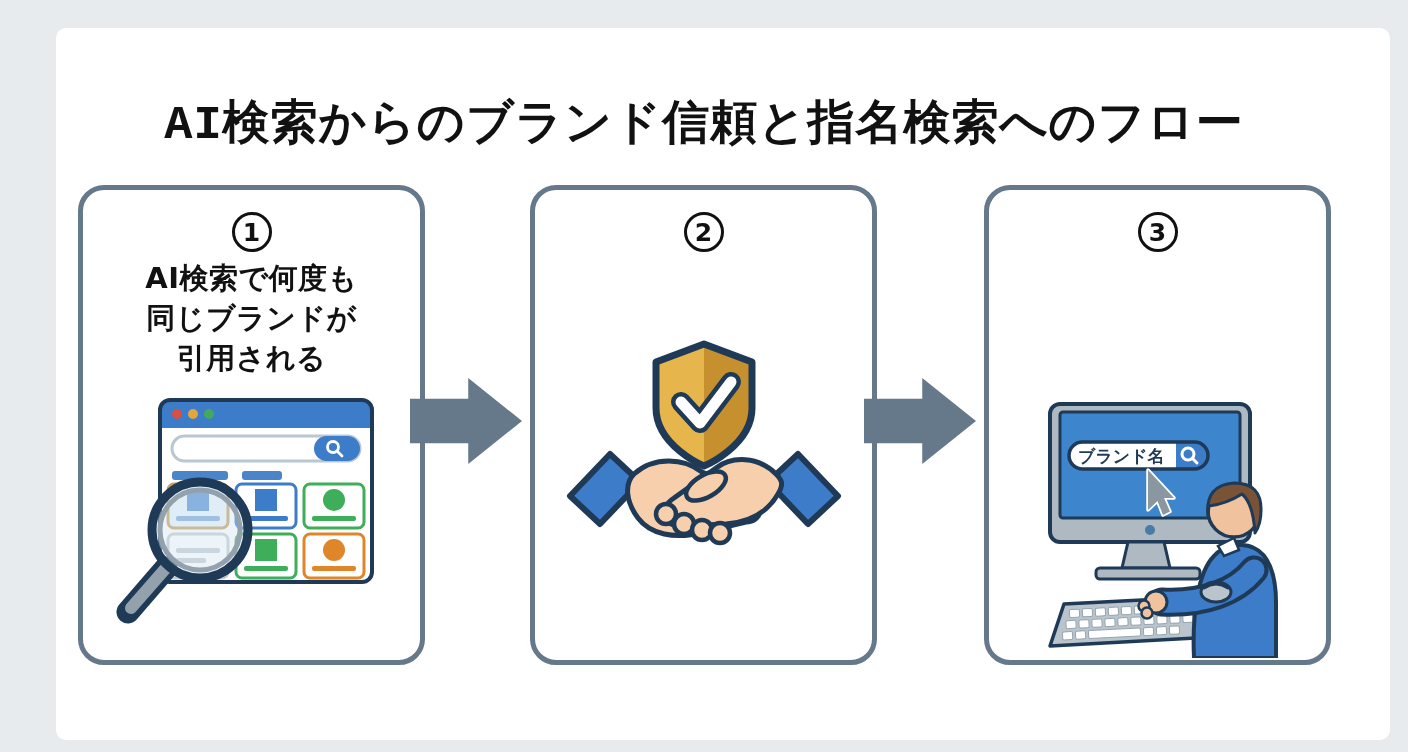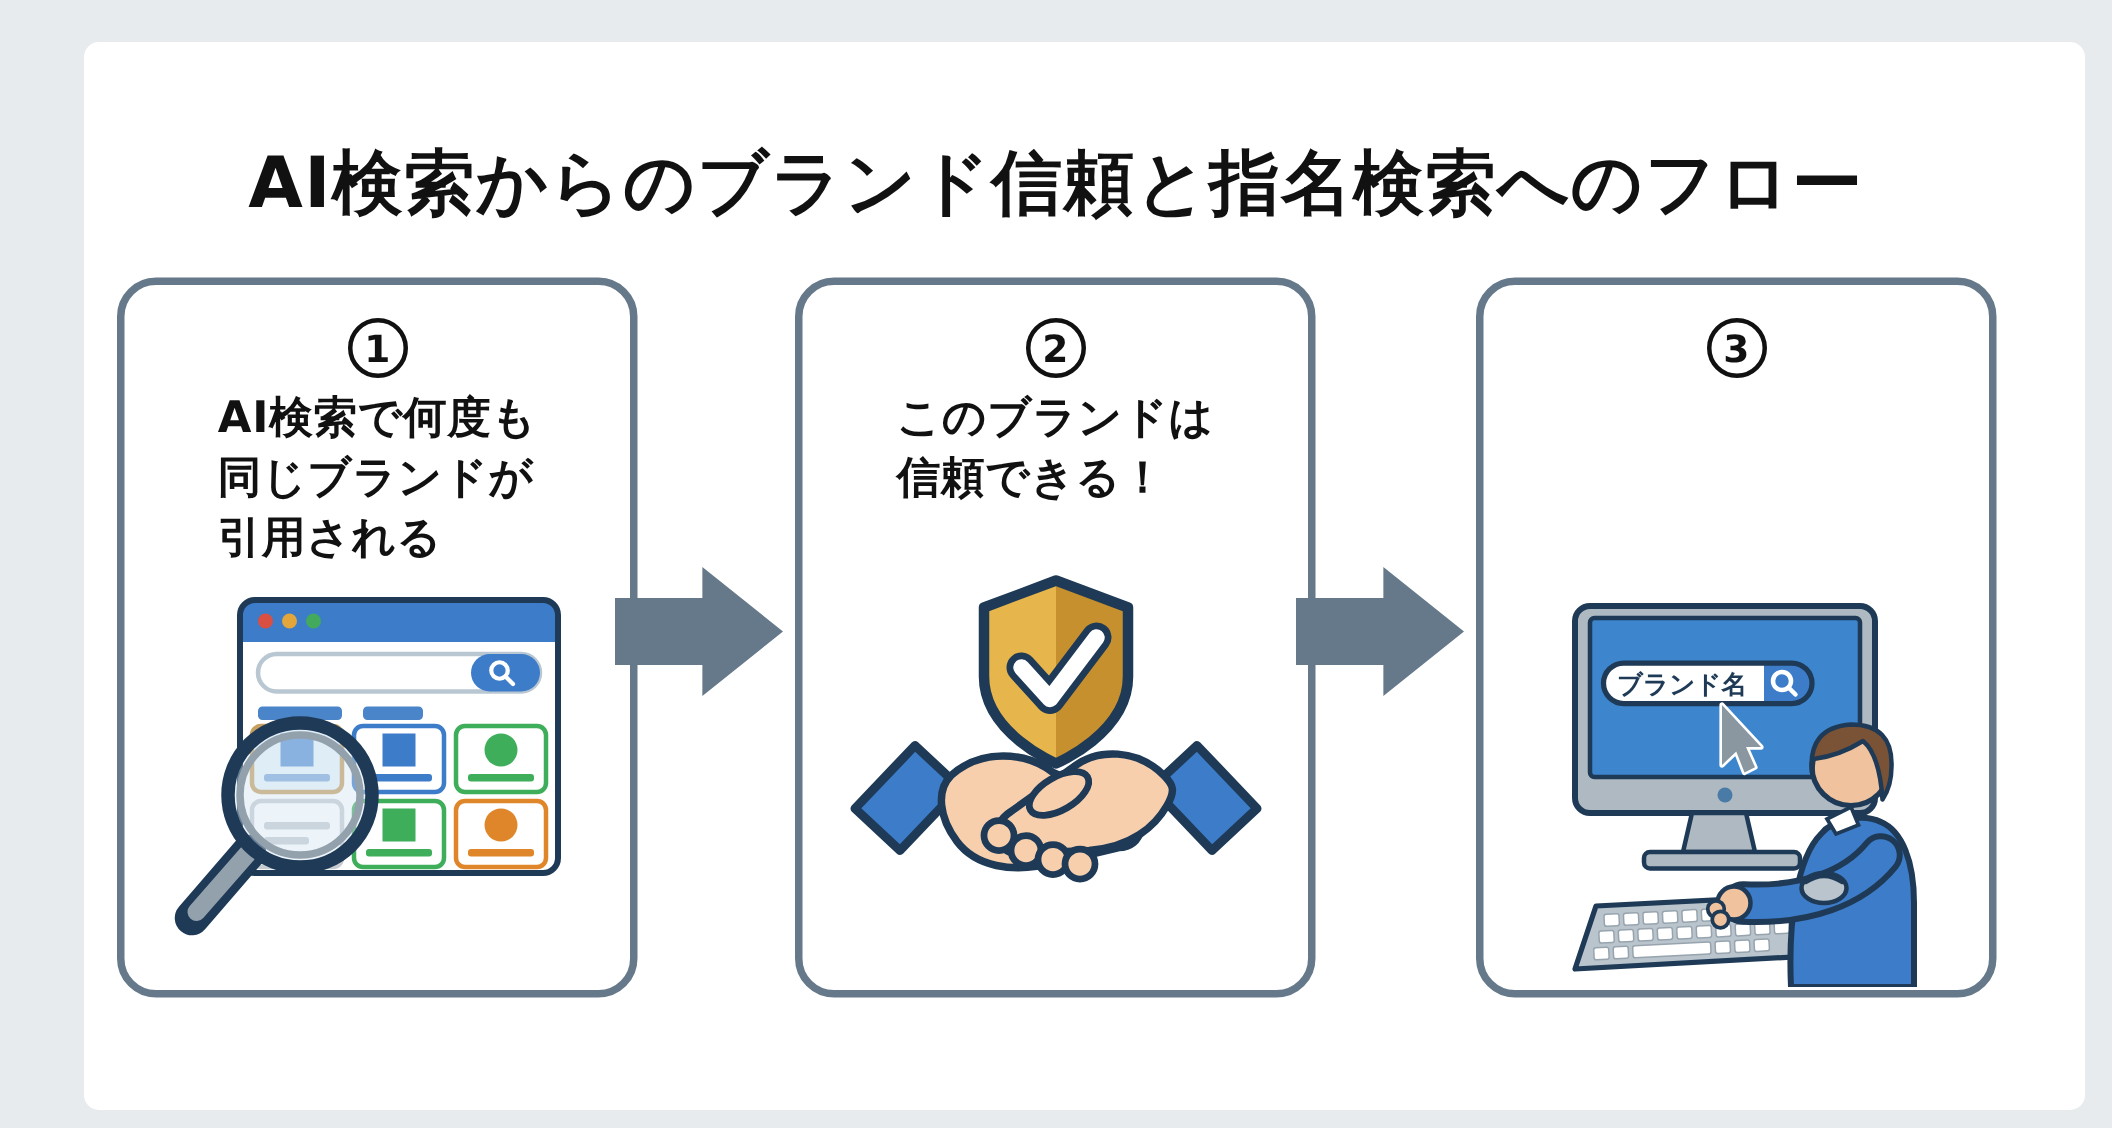--- a/index.html
+++ b/index.html
@@ -9,35 +9,35 @@
   *{box-sizing:border-box}
   html,body{margin:0;padding:0}
   body{
     width:1408px;height:752px;position:relative;overflow:hidden;
     background:var(--pageBackground);
     font-family:"DejaVu Sans","Liberation Sans",sans-serif;color:#111;
   }
   .canvas{position:absolute;left:56px;top:28px;width:1334px;height:712px;background:var(--canvas);border-radius:10px}
   .title{
     position:absolute;top:60px;left:0;width:100%;text-align:center;
-    font-size:47px;font-weight:bold;letter-spacing:1px;color:var(--titleText);
+    font-size:47px;font-weight:bold;letter-spacing:1px;color:var(--titleText);font-family:Liberation Mono, monospace;
   }
   .panel{
     position:absolute;top:185px;width:347px;height:480px;background:#fff;
     border:5px solid var(--panelBorder);border-radius:26px;
     display:flex;flex-direction:column;align-items:center;
   }
   .panel-1{left:78px}.panel-2{left:530px}.panel-3{left:984px}
   .step-number{
     margin-top:22px;width:40px;height:40px;border:3px solid #111;border-radius:50%;
     display:flex;align-items:center;justify-content:center;
     font-size:25px;font-weight:bold;flex:0 0 auto;
   }
   .step-text{
-    margin-top:6px;font-size:29px;font-weight:bold;text-align:left;
+    margin-top:6px;font-size:29px;font-weight:bold;text-align:center;
     line-height:1.38;white-space:pre-line;letter-spacing:.5px;
   }
   .illus{margin-top:auto;margin-bottom:auto;display:block}
   .panel-3 .illus{margin-bottom:2px}
   .arrow{
     position:absolute;top:378px;width:112px;height:86px;background:var(--arrow);
     clip-path:polygon(0 24%,52% 24%,52% 0,100% 50%,52% 100%,52% 76%,0 76%);
   }
   .arrow-1{left:410px}.arrow-2{left:864px}
 </style>
@@ -106,22 +106,20 @@
       <line x1="64" y1="180" x2="29" y2="220" stroke="#93a1ad" stroke-width="12" stroke-linecap="round"></line>
       <circle cx="98" cy="142" r="44" fill="#cfe3f3" fill-opacity="0.4"></circle>
       <circle cx="98" cy="142" r="48" fill="none" stroke="#1e3a56" stroke-width="9"></circle>
       <circle cx="98" cy="142" r="40" fill="none" stroke="#93a1ad" stroke-width="5"></circle>
     </g>
   </svg>
 </div>
 
 <div class="panel panel-2">
   <div class="step-number">2</div>
-  <div class="step-text">このブランドは
-信頼できる！</div>
   <svg class="illus" width="300" height="240" viewBox="0 0 300 240">
     <defs>
       <linearGradient id="goldSplit" x1="0" y1="0" x2="1" y2="0">
         <stop offset="0" stop-color="#e6b54b"></stop>
           <stop offset="0.5" stop-color="#e6b54b"></stop>
         <stop offset="0.5" stop-color="#c6902e"></stop>
           <stop offset="1" stop-color="#c6902e"></stop>
       </linearGradient>
     </defs>
     <g>

